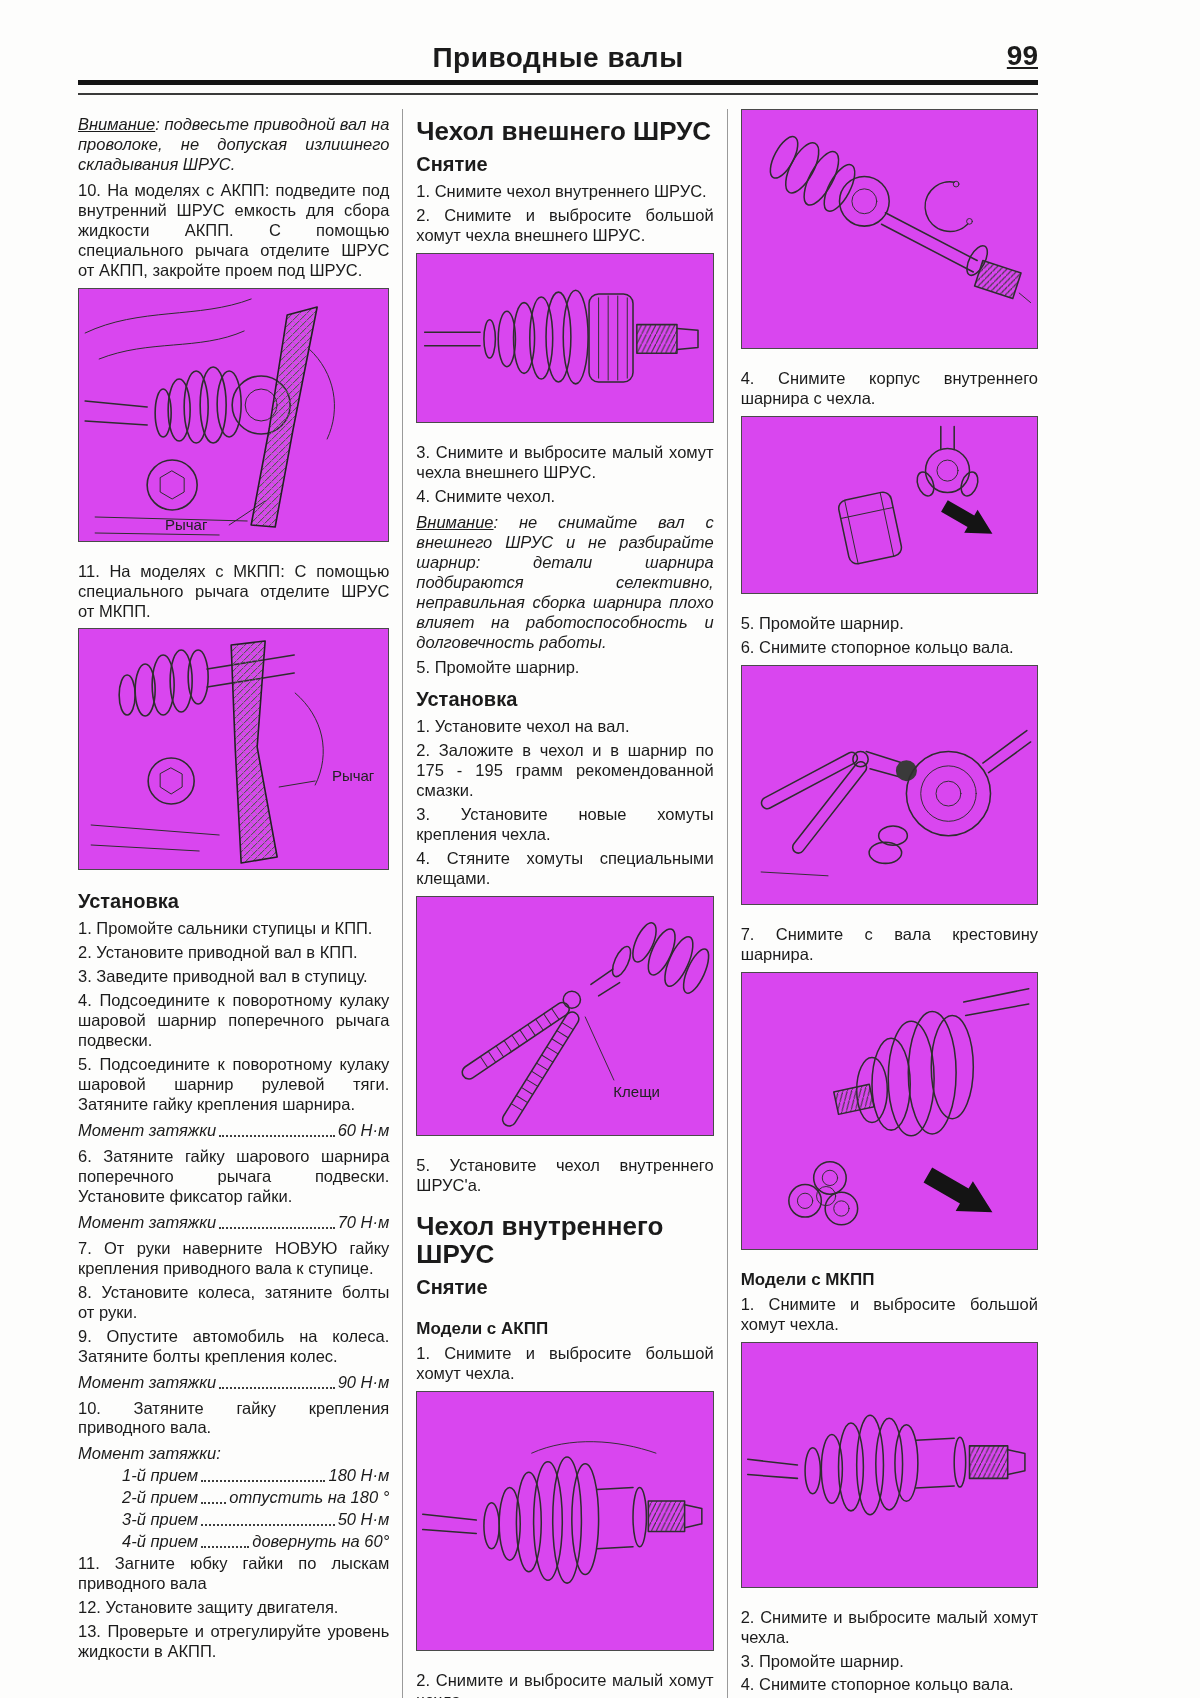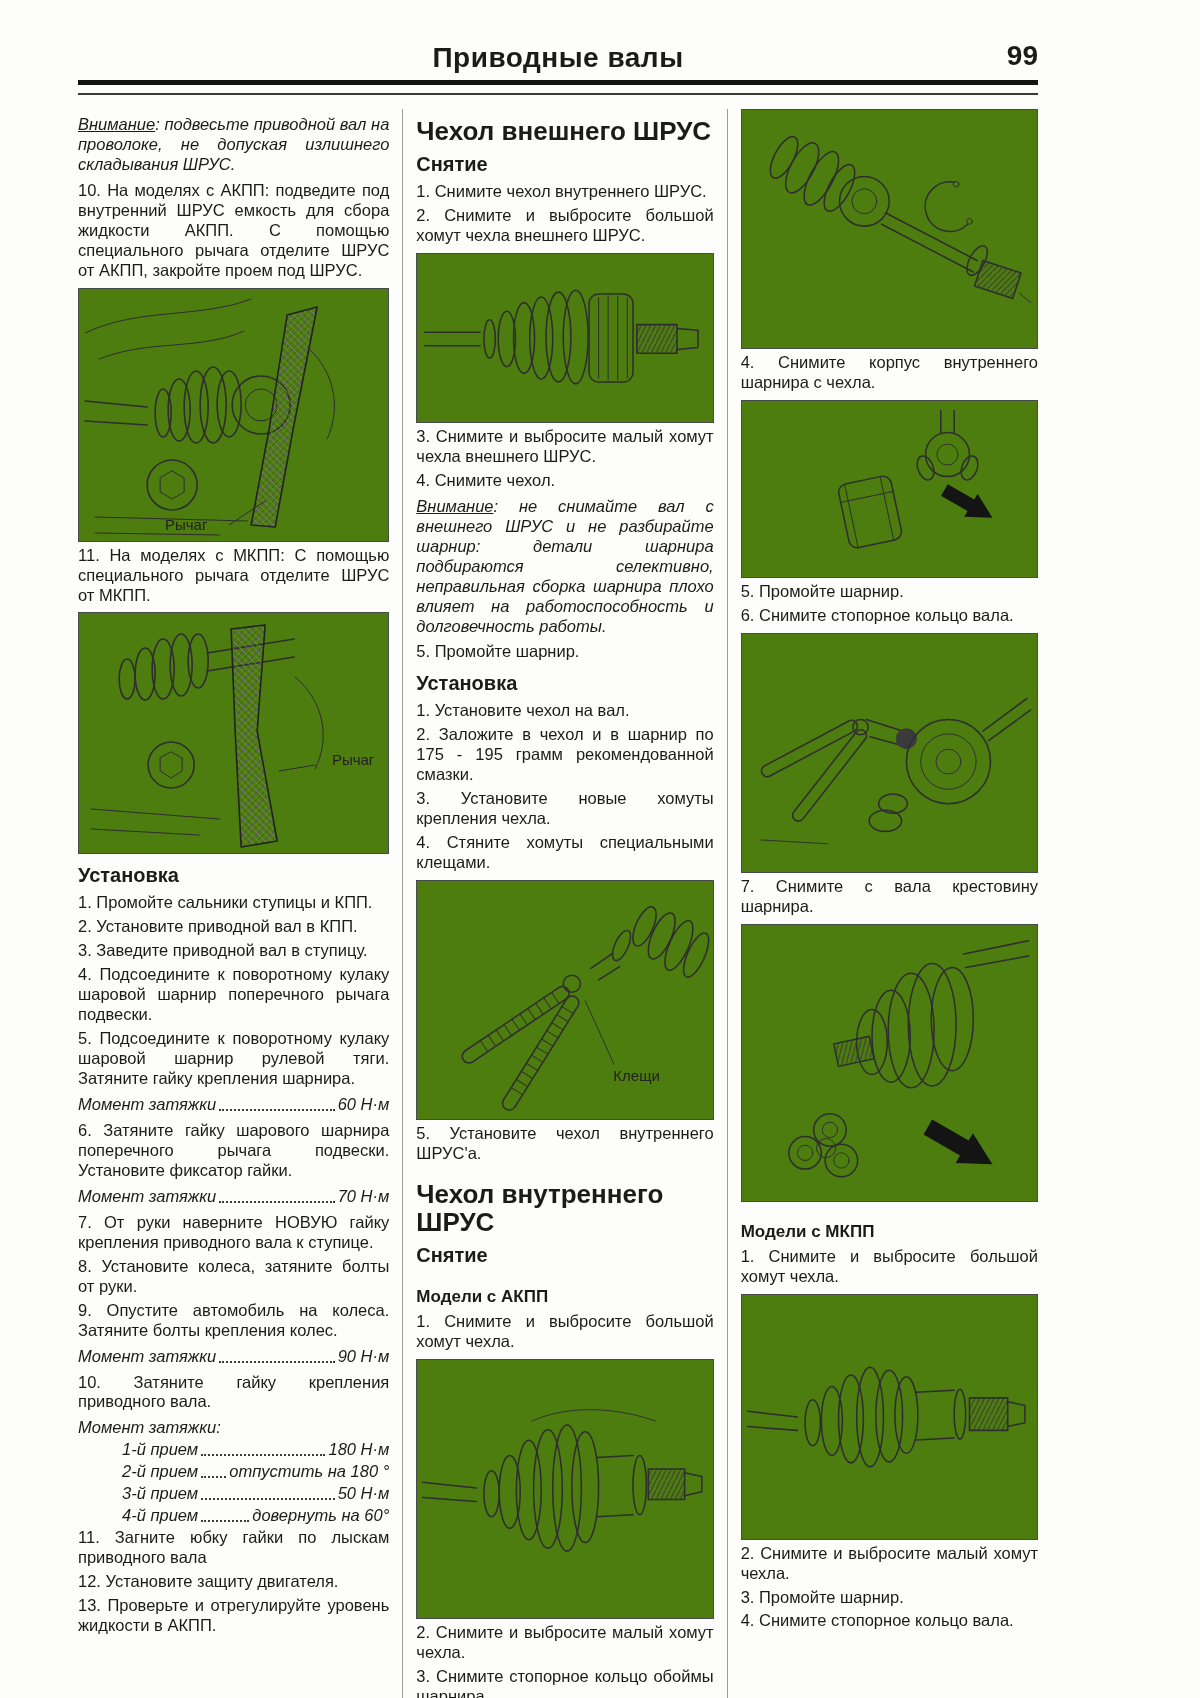--- a/index.html
+++ b/index.html
@@ -5,41 +5,41 @@
   html,body{margin:0;padding:0;background:#e8e8e8;}
   .page{
     position:relative;width:1200px;height:1698px;background:#fdfdfc;
     font-family:"Liberation Sans","DejaVu Sans",sans-serif;color:#1b1b1b;
     box-sizing:border-box;padding:28px 162px 20px 78px;overflow:hidden;
   }
   
   .hdr{position:relative;height:52px;}
   .hdr-title{position:absolute;left:0;right:0;text-align:center;top:14px;
     font-size:28px;font-weight:bold;letter-spacing:.5px;}
-  .hdr-page{position:absolute;right:0;top:12px;font-size:28px;font-weight:bold;}
+  .hdr-page{position:absolute;right:0;top:12px;font-size:28px;font-weight:bold;text-decoration:underline;}
   .hdr-rule{height:8px;border-top:5px solid #141414;border-bottom:2px solid #3a3a3a;margin-bottom:14px;}
   
   .cols{display:flex;align-items:stretch;}
   .col{width:312px;box-sizing:border-box;}
   .col + .col{border-left:1px solid #9a9a9a;padding-left:13px;margin-left:13px;}
   
   p{margin:0 0 4px;font-size:16.5px;line-height:1.21;text-align:justify;hyphens:auto;}
   .note{font-style:italic;margin:6px 0;}
   .note .uw{text-decoration:underline;}
   h1.sect{font-size:26px;line-height:1.08;margin:8px 0 8px;font-weight:bold;}
   h2.sub{font-size:20px;margin:10px 0 6px;font-weight:bold;}
   h3.model{font-size:17px;margin:20px 0 5px;font-weight:bold;}
   .torque{display:flex;align-items:baseline;font-style:italic;margin:6px 0;}
   .torque .lbl{white-space:nowrap;}
   .torque .val{white-space:nowrap;}
   .torque .dots{flex:1 1 auto;min-width:12px;border-bottom:2px dotted #3c3c3c;align-self:flex-end;margin:0 3px 4px;}
   .torque.head{margin-bottom:2px;}
   .torque.sub{padding-left:44px;margin:0 0 2px;}
   
-  figure.fig{position:relative;margin:7px 0 4px;border:1.5px solid #4a4a4a;background:#4d7c0f;overflow:hidden;}
+  figure.fig{position:relative;margin:7px 0 20px;border:1.5px solid #4a4a4a;background:#d946ef;overflow:hidden;}
   figure.fig svg{display:block;width:100%;height:100%;}
   .fig-label{position:absolute;font-size:15px;color:#222;background:transparent;}
   .art{stroke:#2e2e2e;fill:none;stroke-width:1.6;stroke-linecap:round;stroke-linejoin:round;}
   .thin{stroke-width:1;}
   .blk{fill:#141414;stroke:none;}
 </style>
 </head>
 <body>
 
 <svg width="0" height="0" style="position:absolute" aria-hidden="true">

